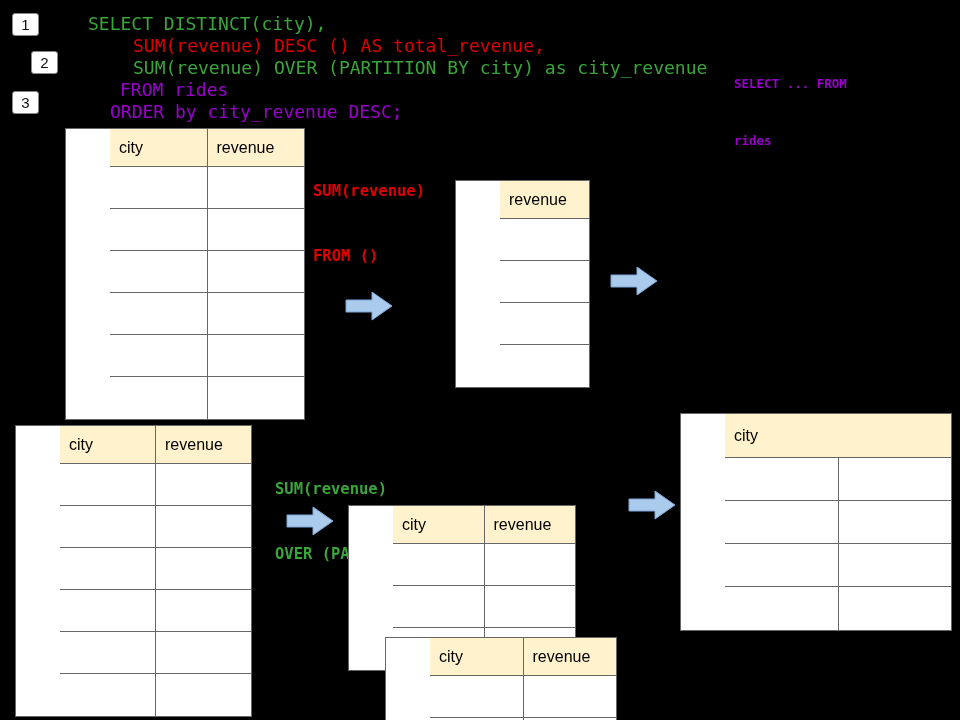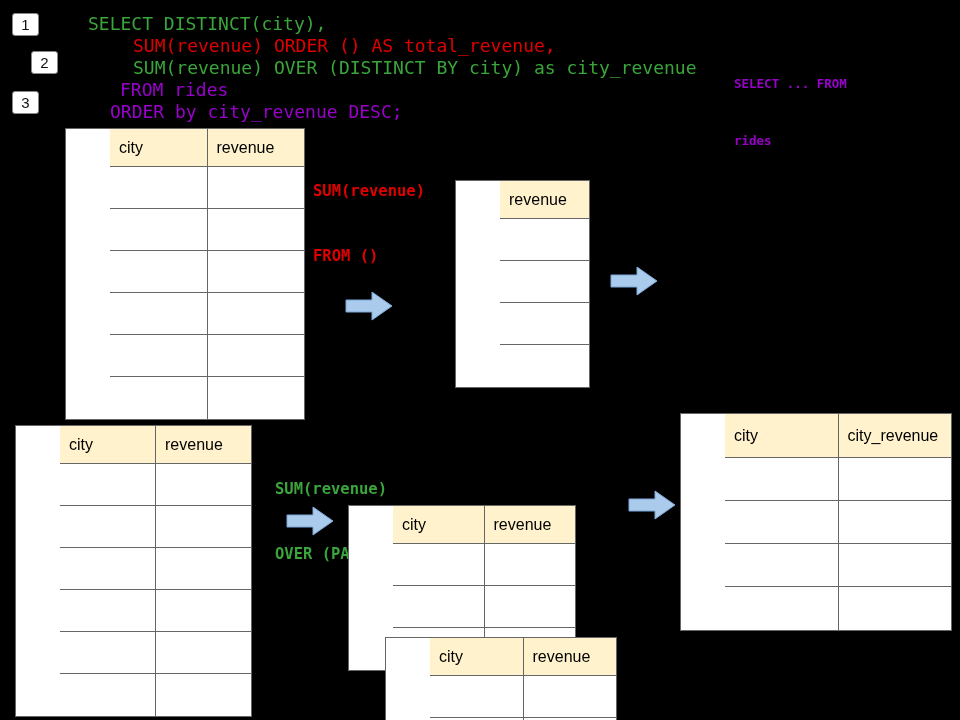--- a/index.html
+++ b/index.html
@@ -82,22 +82,22 @@
 </head>
 <body>
 
 <div>
 
   <div class="badge" style="left:12px; top:13px;">1</div>
   <div class="badge" style="left:31px; top:51px;">2</div>
   <div class="badge" style="left:12px; top:91px;">3</div>
 
   <div class="code c-green" style="left:88px;  top:13px;">SELECT DISTINCT(city),</div>
-  <div class="code c-red" style="left:133px; top:35px;">SUM(revenue) ORDER () AS total_revenue,</div>
-  <div class="code c-green" style="left:133px; top:57px;">SUM(revenue) OVER (DISTINCT BY city) as city_revenue</div>
+  <div class="code c-red" style="left:133px; top:35px;">SUM(revenue) DESC () AS total_revenue,</div>
+  <div class="code c-green" style="left:133px; top:57px;">SUM(revenue) OVER (PARTITION BY city) as city_revenue</div>
   <div class="code c-purple" style="left:120px; top:79px;">FROM rides</div>
   <div class="code c-purple" style="left:110px; top:101px;">ORDER by city_revenue DESC;</div>
 
   <div class="note" style="left:734px; top:36px;">
     <div>SELECT ... FROM</div>
     <div>rides</div>
   </div>
 
   <div class="tbl" style="left:65px; top:128px; width:240px;">
     <div class="row hrow">
@@ -220,21 +220,20 @@
       </div>
   </div>
 
   <svg class="arrow" style="left:628px; top:490px;" width="48" height="30" viewBox="0 0 48 30">
     <path d="M1 9 H27 V1 L47 15 L27 29 V21 H1 Z" fill="#aacbec" stroke="#7da7d9" stroke-width="1"></path>
   </svg>
 
   <div class="tbl tbl-f" style="left:680px; top:413px; width:272px;">
     <div class="row hrow">
       <div class="cell">city</div>
-      <div class="cell">city_revenue</div>
     </div>
     <div class="row">
         <div class="cell"></div>
         <div class="cell"></div>
       </div>
     <div class="row">
         <div class="cell"></div>
         <div class="cell"></div>
       </div>
     <div class="row">

